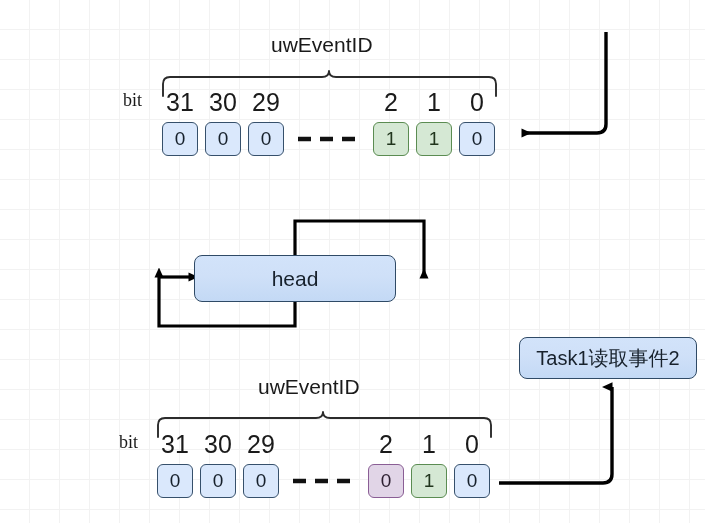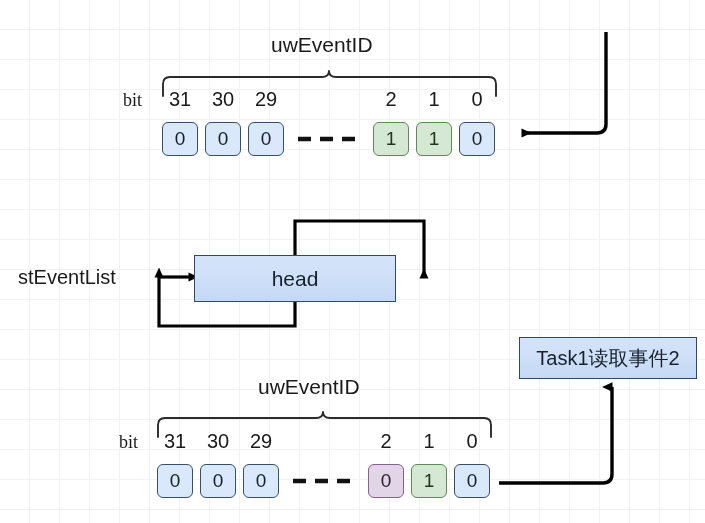--- a/index.html
+++ b/index.html
@@ -40,29 +40,29 @@
   .cell.purple{background:#e1d5e7;border-color:#8a5e95;color:#2c1f30;}
 
   
   .lbl{
     position:absolute;
     color:#1a1a1a;
     font-size:19px;
     white-space:nowrap;
     font-family:"Liberation Sans","DejaVu Sans",sans-serif;
   }
-  .lbl.bitnum{font-size:20px;text-align:center;width:36px;}
+  .lbl.bitnum{font-size:25px;text-align:center;width:36px;}
   .lbl.small{font-size:18px;font-family:Liberation Serif, serif;}
 
   
   .box{
     position:absolute;
     box-sizing:border-box;
     border:1.5px solid #2f4a66;
-    border-radius:0;
+    border-radius:8px;
     background:linear-gradient(to bottom,#d2e3fa 0%,#cfe0f8 45%,#c3d9f5 100%);
     display:flex;align-items:center;justify-content:center;
     color:#17212c;
     font-family:"Liberation Sans","DejaVu Sans",sans-serif;
   }
   #head-box{font-size:21px;}
   #task1-box{font-size:20px;}
 </style>
 </head>
 <body>
@@ -137,21 +137,20 @@
   <div class="lbl bitnum" style="left:459px; top:88px;">0</div>
 
   <div class="cell blue" style="left:162px; top:122px;">0</div>
   <div class="cell blue" style="left:205px; top:122px;">0</div>
   <div class="cell blue" style="left:248px; top:122px;">0</div>
   <div class="cell green" style="left:373px; top:122px;">1</div>
   <div class="cell green" style="left:416px; top:122px;">1</div>
   <div class="cell blue" style="left:459px; top:122px;">0</div>
 
 
-  <div class="lbl" style="left:18px; top:266px; font-size:20px;">stEventList</div>
 
   <div class="box" id="head-box" style="left:194px; top:255px; width:202px; height:47px;">head</div>
 
   <div class="lbl" style="left:258px; top:375px; font-size:21px;">uwEventID</div>
 
   <div class="lbl small" style="left:119px; top:432px;">bit</div>
 
   <div class="lbl bitnum" style="left:157px; top:430px;">31</div>
   <div class="lbl bitnum" style="left:200px; top:430px;">30</div>
   <div class="lbl bitnum" style="left:243px; top:430px;">29</div>

